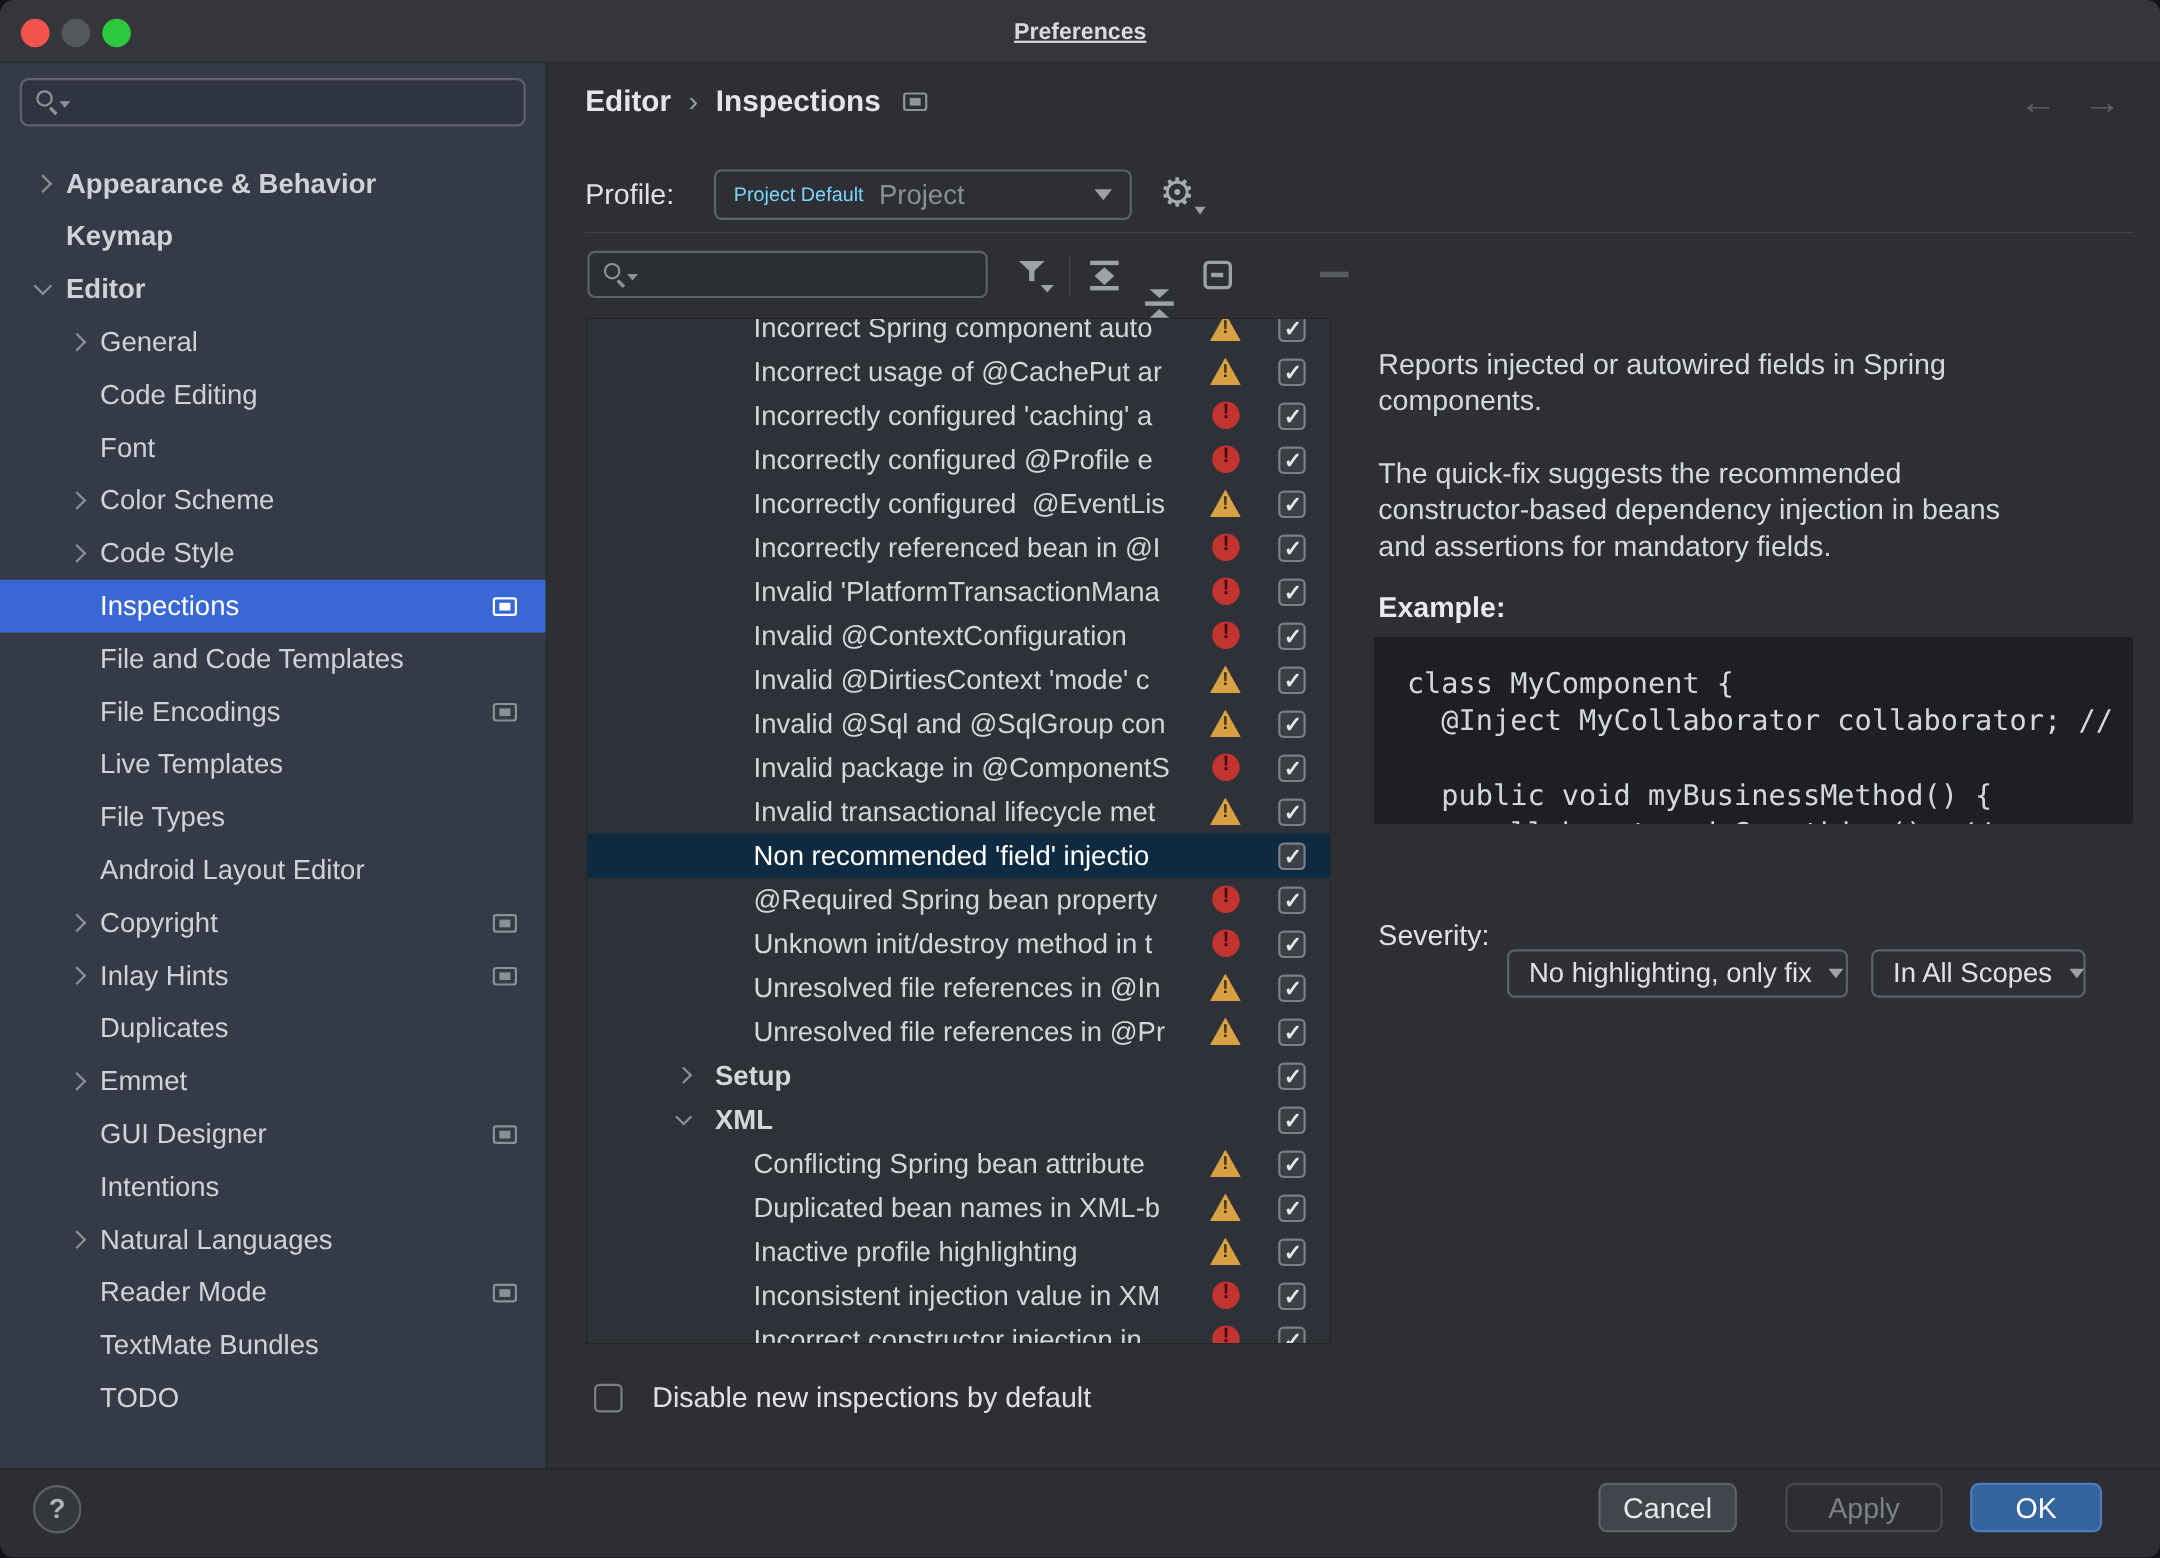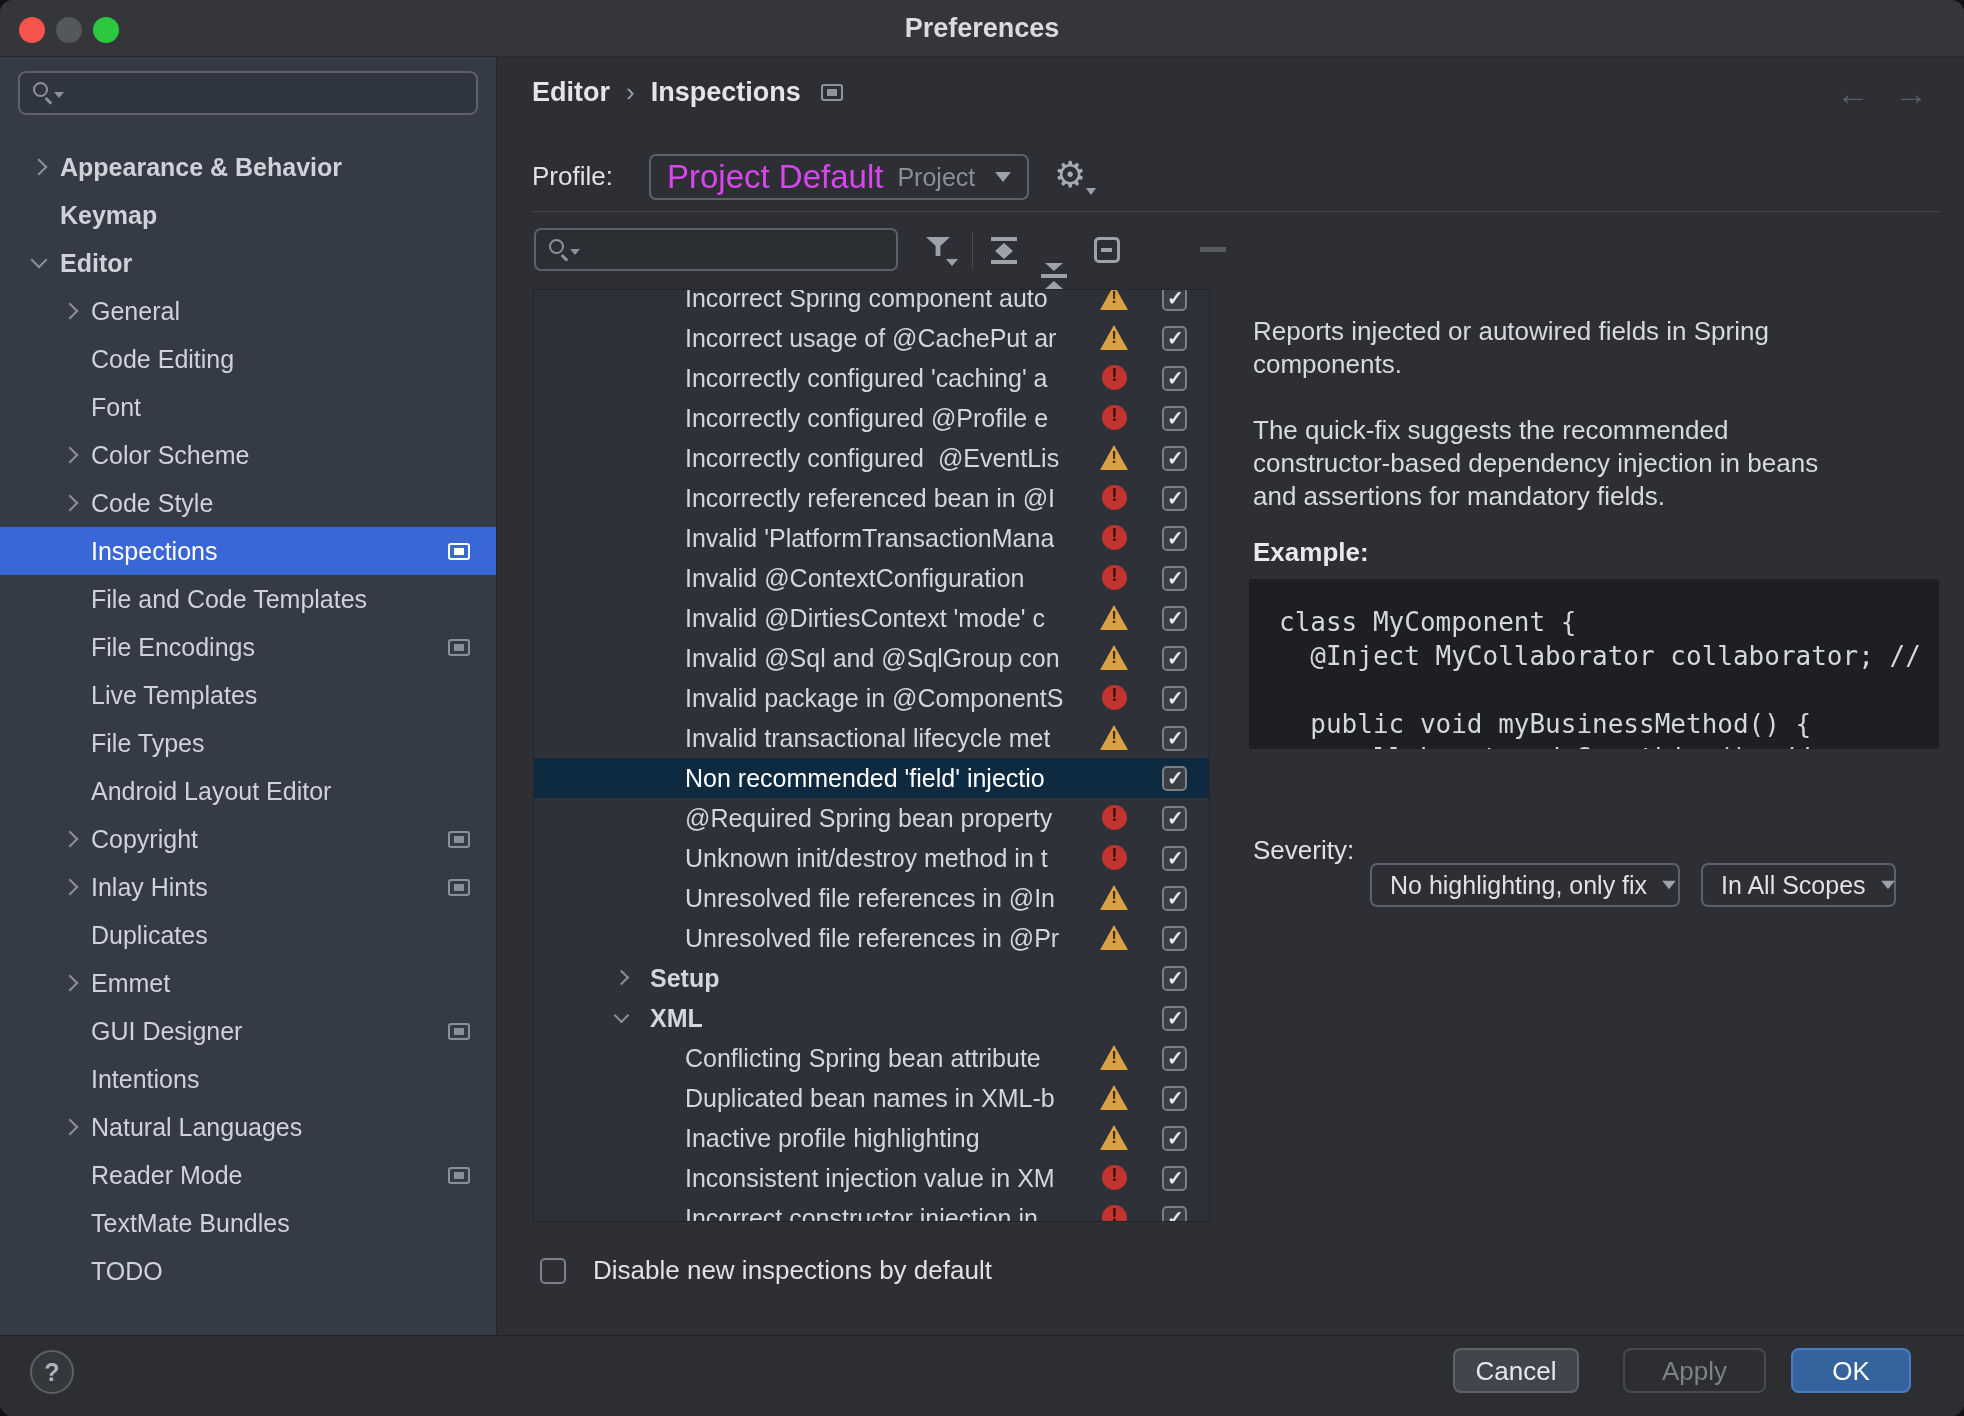--- a/index.html
+++ b/index.html
@@ -5,21 +5,21 @@
   html,body{margin:0;padding:0;background:#111214;}
   *{box-sizing:border-box;}
   .window{position:relative;width:1964px;height:1416px;background:#2d2f34;border-radius:13px;
     overflow:hidden;font-family:"Liberation Sans",sans-serif;-webkit-font-smoothing:antialiased;}
   
   .titlebar{position:absolute;top:0;left:0;right:0;height:57px;background:#34363a;border-bottom:1px solid #26282b;}
   .tl{position:absolute;top:17px;width:26px;height:26px;border-radius:50%;}
   .tl-close{left:19px;background:#f5544d;}
   .tl-min{left:56px;background:#54575b;}
   .tl-zoom{left:93px;background:#2bc840;}
-  .win-title{height:57px;line-height:57px;text-align:center;color:#d9dbdf;font-weight:bold;font-size:27px;}
+  .win-title{height:57px;line-height:57px;text-align:center;color:#d9dbdf;font-weight:bold;font-size:21px;text-decoration:underline;}
   
   .sidebar{position:absolute;top:57px;left:0;width:497px;bottom:81px;background:#343b47;border-right:1px solid #25272b;overflow:hidden;}
   .side-search{position:absolute;top:14px;left:18px;width:460px;height:44px;border:2px solid #5c616c;border-radius:8px;background:#2f3540;}
   .side-list{position:absolute;top:86px;left:0;right:0;}
   .side-row{height:48px;display:flex;align-items:center;font-size:25px;color:#ced2d9;cursor:default;}
   .side-row.lvl0{padding-left:22px;}
   .side-row.lvl1{padding-left:53px;}
   .side-row .lab{margin-left:4px;white-space:nowrap;}
   .side-row .lab.b{font-weight:bold;}
   .side-row.sel{background:#3968d6;color:#ffffff;}
@@ -37,21 +37,21 @@
   
   .main{position:absolute;top:57px;left:498px;right:0;bottom:81px;background:#2d2f34;}
   .breadcrumb{position:absolute;top:20px;left:34px;display:flex;align-items:center;gap:16px;font-size:27px;color:#e3e5e9;font-weight:bold;}
   .crumb-sep{color:#9ca0a7;font-weight:normal;font-size:26px;}
   .bc-icon{width:22px;height:17px;border:2px solid #8f939a;border-radius:3px;position:relative;margin-left:4px;}
   .bc-icon i{position:absolute;left:4px;top:3px;width:10px;height:7px;background:#8f939a;}
   .nav-arrow{position:absolute;top:16px;font-size:34px;color:#5a5e64;line-height:40px;}
   .nav-back{left:1338px;}.nav-fwd{left:1396px;}
   .profile-label{position:absolute;left:34px;top:104px;font-size:26px;color:#dfe1e5;}
   .profile-dd{position:absolute;left:151px;top:97px;width:380px;height:46px;border:2px solid #5c616c;border-radius:7px;display:flex;align-items:center;padding:0 16px;}
-  .profile-dd .val{color:#d946ef;font-size:33px;}
+  .profile-dd .val{color:#7dd3fc;font-size:18px;}
   .profile-dd .scope{color:#8a8e95;font-size:25px;margin-left:14px;}
   .caret{width:0;height:0;border-left:8px solid transparent;border-right:8px solid transparent;border-top:10px solid #9da1a8;}
   .profile-dd .caret{margin-left:auto;}
   .gear{position:absolute;left:556px;top:96px;font-size:36px;color:#a7abb2;line-height:44px;}
   .gear .mini{position:absolute;right:-10px;bottom:2px;border-left:5px solid transparent;border-right:5px solid transparent;border-top:7px solid #9da1a8;width:0;height:0;}
   .hr1{position:absolute;left:34px;right:24px;top:154px;height:1px;background:#43464b;}
   .insp-search{position:absolute;left:36px;top:171px;width:364px;height:43px;border:2px solid #5c616c;border-radius:7px;background:#2b2e33;}
   .mag{position:absolute;left:13px;top:9px;width:15px;height:15px;border:2.5px solid #8d9198;border-radius:50%;}
   .mag::after{content:"";position:absolute;left:12px;top:13px;width:2.5px;height:8px;background:#8d9198;transform:rotate(-45deg);}
   .mag-caret{position:absolute;left:34px;top:19px;border-left:5px solid transparent;border-right:5px solid transparent;border-top:6px solid #8d9198;width:0;height:0;}

